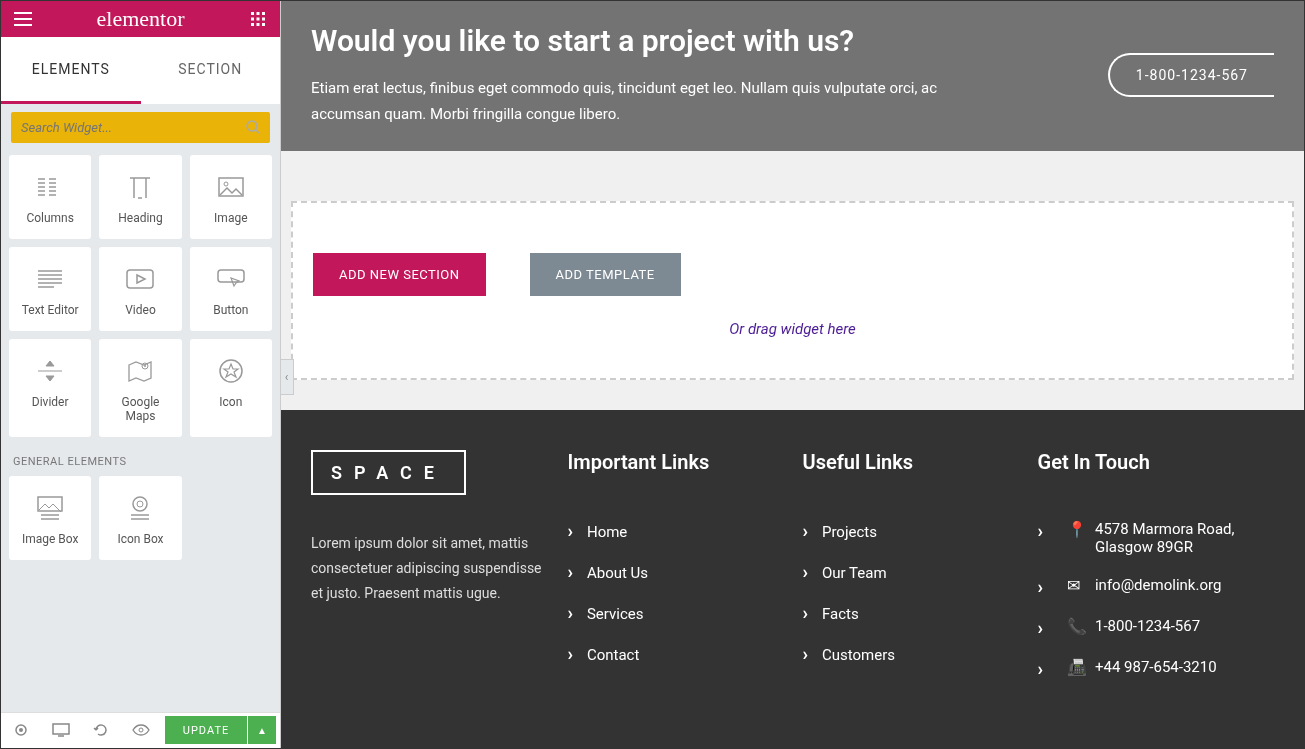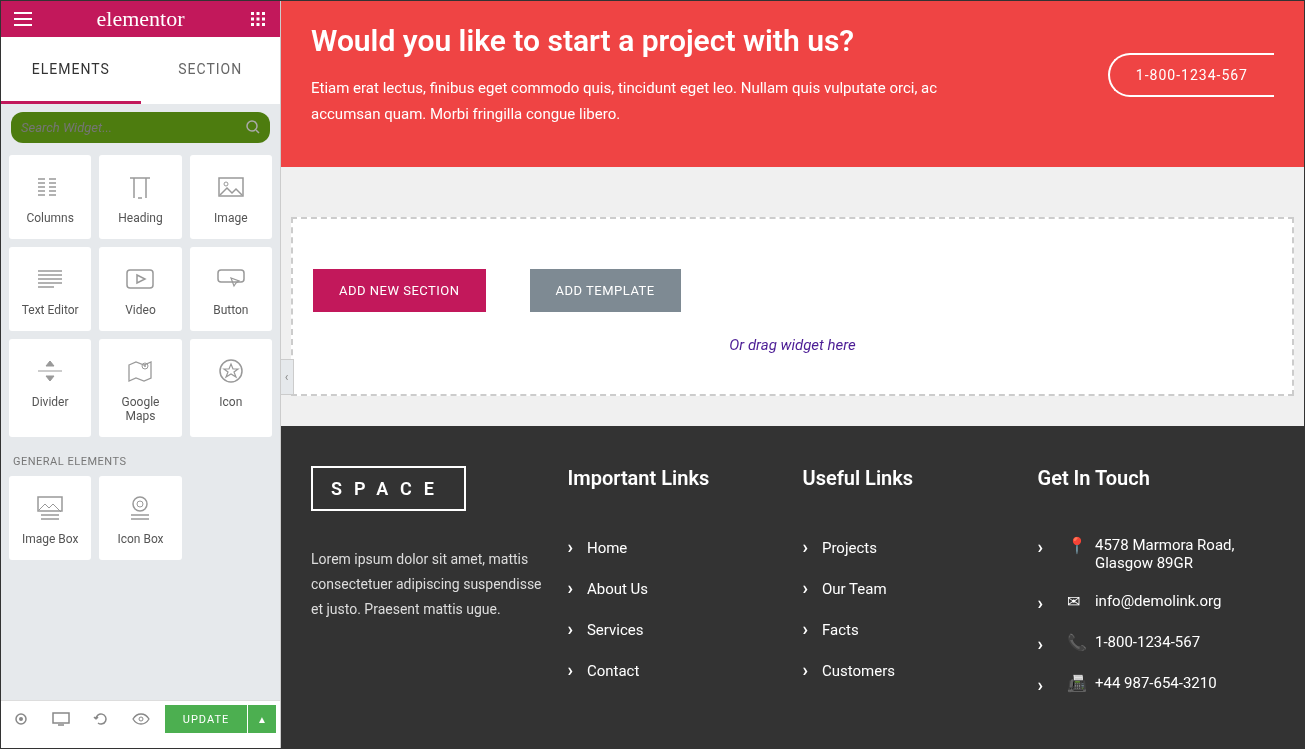--- a/index.html
+++ b/index.html
@@ -5,35 +5,35 @@
 *{margin:0;padding:0;box-sizing:border-box;font-family:-apple-system,BlinkMacSystemFont,"Segoe UI",Roboto,sans-serif}
 body{width:1305px;height:749px;overflow:hidden;border:1px solid #333;display:flex;position:relative}
 .sidebar{width:280px;height:100%;background:#e6e9ec;display:flex;flex-direction:column;border-right:1px solid #ccc}
 .sb-header{height:36px;background:#c2185b;display:flex;align-items:center;justify-content:space-between;padding:0 10px;color:#fff}
 .sb-header .logo{font-family:"Brush Script MT",cursive;font-size:22px}
 .sb-header .menu-icon,.sb-header .grid-icon{width:24px;height:24px;display:flex;align-items:center;justify-content:center;cursor:pointer}
 .sb-tabs{display:flex;background:#fff}
 .sb-tab{flex:1;text-align:center;padding:24px 0;font-size:14px;letter-spacing:1px;color:#666;cursor:pointer}
 .sb-tab.active{color:#333;border-bottom:3px solid #c2185b}
 .sb-search{padding:8px 10px;position:relative}
-.sb-search input{width:100%;padding:8px 30px 8px 10px;border:none;background:#4d7c0f;font-size:13px;font-style:italic;border-radius:12px}
+.sb-search input{width:100%;padding:8px 30px 8px 10px;border:none;background:#eab308;font-size:13px;font-style:italic;border-radius:2px}
 .sb-search .search-icon{position:absolute;right:20px;top:16px;color:#aaa}
 .widgets{flex:1;overflow-y:auto;padding:4px 8px}
 .widget-grid{display:grid;grid-template-columns:1fr 1fr 1fr;gap:8px;margin-bottom:10px}
 .widget-card{background:#fff;border-radius:3px;padding:18px 8px 14px;text-align:center;cursor:grab}
 .widget-card .w-icon{height:28px;display:flex;align-items:center;justify-content:center;color:#888;font-size:22px;margin-bottom:10px}
 .widget-card .w-label{font-size:12px;color:#555}
 .section-label{font-size:11px;color:#777;padding:8px 4px;letter-spacing:0.5px}
-.sb-footer{height:48px;background:#fff;border-top:1px solid #ddd;display:flex;align-items:flex-start}
+.sb-footer{height:36px;background:#fff;border-top:1px solid #ddd;display:flex;align-items:flex-end}
 .sb-footer .f-icon{width:40px;height:36px;display:flex;align-items:center;justify-content:center;color:#888;cursor:pointer;font-size:14px}
 .sb-footer .update-btn{flex:1;margin:4px 0 4px 4px;background:#4caf50;color:#fff;border:none;height:28px;font-size:11px;letter-spacing:1px;cursor:pointer}
 .sb-footer .update-caret{width:28px;height:28px;margin:4px 4px 4px 1px;background:#4caf50;color:#fff;display:flex;align-items:center;justify-content:center;font-size:10px;cursor:pointer}
 .canvas{flex:1;height:100%;overflow-y:auto;background:#f0f0f0;position:relative}
 .collapse-handle{position:absolute;left:-1px;top:358px;width:14px;height:36px;background:#e6e9ec;border:1px solid #ccc;border-left:none;display:flex;align-items:center;justify-content:center;font-size:12px;color:#888;cursor:pointer;z-index:5}
-.cta{background:#ef4444;color:#fff;padding:22px 30px 40px;display:flex;align-items:center;justify-content:space-between}
+.cta{background:#737373;color:#fff;padding:22px 30px 24px;display:flex;align-items:center;justify-content:space-between}
 .cta-left{flex:1}
 .cta h2{font-size:30px;font-weight:600;margin-bottom:18px}
 .cta p{font-size:15px;line-height:1.7;max-width:660px}
 .cta-btn{border:2px solid #fff;border-radius:22px;padding:12px 26px;color:#fff;font-size:14px;letter-spacing:1px;cursor:pointer;white-space:nowrap;margin-left:20px;border-right:none;border-top-right-radius:0;border-bottom-right-radius:0}
 .dropzone{margin:50px 10px 30px;border:2px dashed #ccc;background:#fff;padding:50px 20px 40px;text-align:center}
 .dz-buttons{display:flex;justify-content:flex-start;gap:44px;margin-bottom:24px}
 .dz-buttons button{padding:14px 26px;border:none;color:#fff;font-size:13px;letter-spacing:0.5px;cursor:pointer}
 .btn-pink{background:#c2185b}
 .btn-grey{background:#7e8a93}
 .dz-hint{font-style:italic;color:#4c1d95;font-size:15px}

